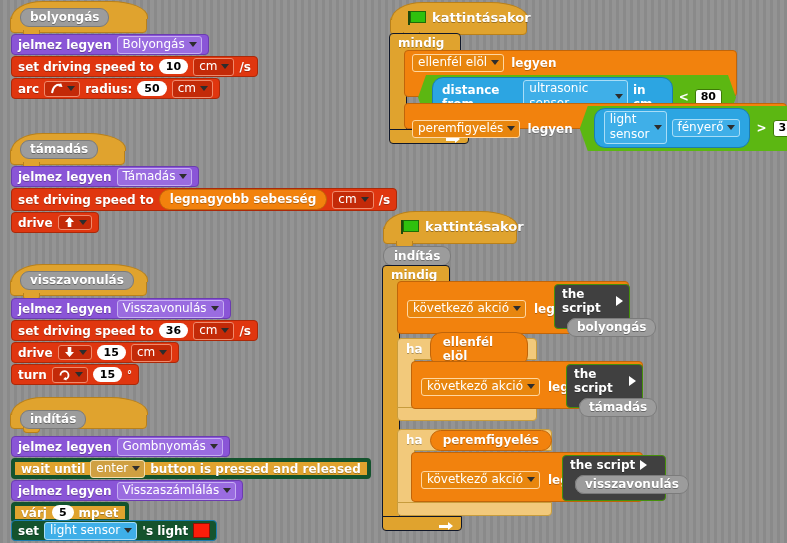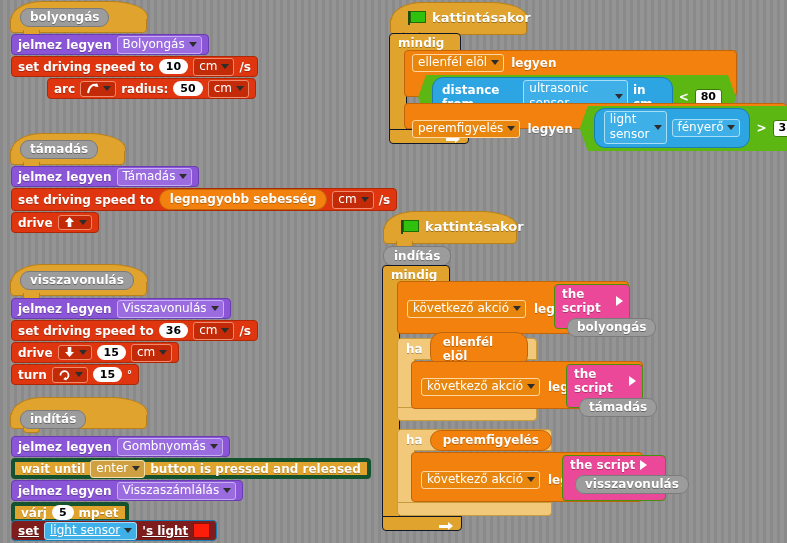--- a/index.html
+++ b/index.html
@@ -29,21 +29,21 @@
   .stack{
     height:22px;
     border-radius:4px;
     padding:0 6px;
     gap:5px;
   }
   
   .c-motion   {background:#e0360f;border:1px solid #ab2909;}
   .c-looks    {background:#8a55d7;border:1px solid #6b3cb0;}
   .c-control  {background:#e0a32e;border:4px solid #14532d;}
-  .c-sensing  {background:#7f1d1d;border:1px solid #1b7db0;text-decoration:underline;}
+  .c-sensing  {background:#14532d;border:1px solid #1b7db0;}
 
   
   .hat{
     position:absolute;
     background:#e0a32e;
     border:1px solid #b8801b;
     border-radius:4px;
   }
   .hat .dome{
     position:absolute;left:0;top:-15px;height:17px;width:100%;
@@ -169,21 +169,21 @@
       border-left:5px solid #fff;border-top:4px solid transparent;border-bottom:4px solid transparent;}
   .ctrl-bg{background:#e0a32e;border:1px solid #0f172a;}
   .ctrl-l-bg{background:#f2c97b;border:1px solid #c79c3d;}
 
   .vset{   
     position:absolute;background:#f2820d;border:1px solid #c0650a;
     border-radius:4px;color:#fff;font-size:12px;font-weight:bold;
     box-sizing:border-box;
   }
   .thescript{
-    position:absolute;background:#ec4899;border:1px solid #46900b;border-radius:4px;
+    position:absolute;background:#404040;border:1px solid #46900b;border-radius:4px;
     box-sizing:border-box;
   }
   .ts-label{display:flex;align-items:center;gap:5px;color:#fff;font-size:12px;font-weight:bold;
       padding:2px 6px 0 7px;text-shadow:0 1px 0 rgba(0,0,0,.28);}
   .ts-body{padding:1px 7px 4px 12px;}
 </style>
 </head>
 <body>
 
 <div class="canvas">
@@ -205,21 +205,21 @@
   <div class="blk stack c-motion" style="left:11px;top:56px;height:21px;">
     <span>set driving speed to</span>
     <span class="num">10</span>
     <span class="dd dd-motion">
       <span>cm</span>
       <i class="arw"></i>
     </span>
     <span>/s</span>
   </div>
 
-  <div class="blk stack c-motion" style="left:11px;top:78px;height:21px;margin-left:36px;">
+  <div class="blk stack c-motion" style="left:11px;top:78px;height:21px;">
     <span>arc</span>
     <span class="dd dd-motion">
       <svg width="13" height="13" viewBox="0 0 13 13">
         <path d="M2 11 C 3 4, 7 2, 11 3" stroke="#fff" stroke-width="2" fill="none"></path>
         <path d="M11 1 L12.5 5 L8.5 4.5 Z" fill="#fff"></path>
       </svg>
       <i class="arw"></i>
     </span>
     <span>radius:</span>
     <span class="num">50</span>

